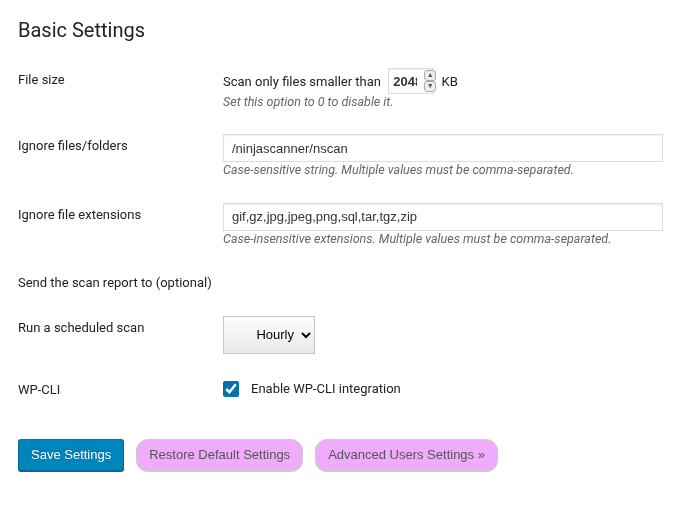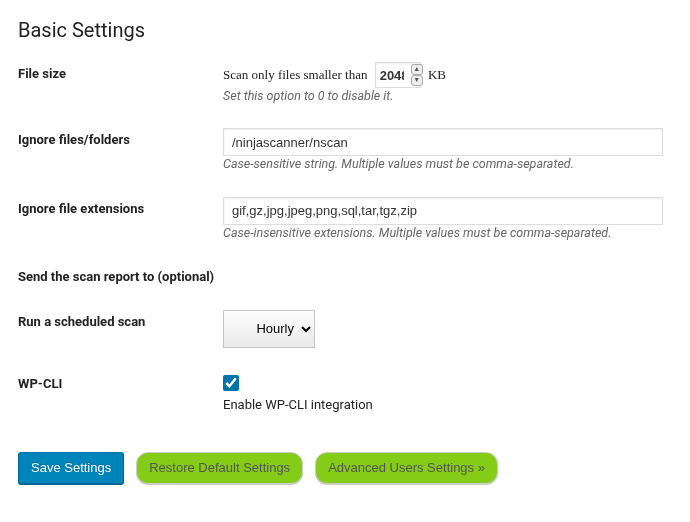--- a/index.html
+++ b/index.html
@@ -8,35 +8,35 @@
       background: #fff;
       color: #222;
       font-size: 13px;
       padding: 18px 18px 18px 18px;
       width: 690px;
     }
     h2 {
       font-size: 20px;
       font-weight: 400;
       color: #222;
-      margin-bottom: 20px;
+      margin-bottom: 26px;
     }
     .form-table { width: 100%; }
     .form-row { display: flex; align-items: flex-start; margin-bottom: 24px; }
     .form-label {
       width: 205px;
       flex-shrink: 0;
-      font-weight: 700;
+      font-weight: 400;
       color: #222;
       font-size: 13px;
       padding-top: 4px;
       line-height: 1.3;
     }
     .form-field { flex: 1; max-width: 440px; }
-    .inline-text { display: inline; vertical-align: middle; font-family: Liberation Serif, serif; }
+    .inline-text { display: inline; vertical-align: middle; }
     input[type="text"], input[type="email"] {
       width: 100%;
       padding: 5px 8px;
       border: 1px solid #ddd;
       border-radius: 0;
       font-size: 13px;
       color: #333;
       height: 28px;
       box-shadow: inset 0 1px 2px rgba(0,0,0,0.07);
     }
@@ -83,21 +83,21 @@
     }
     select {
       padding: 2px 4px;
       border: 1px solid #c5c5c5;
       background: linear-gradient(#fdfdfd, #e9e9e9);
       font-size: 13px;
       height: 38px;
       min-width: 92px;
       text-align: right;
     }
-    .checkbox-wrap { display: flex; gap: 6px; padding-top: 3px; flex-direction: column; }
+    .checkbox-wrap { display: flex; align-items: center; gap: 12px; padding-top: 3px; }
     input[type="checkbox"] {
       width: 16px;
       height: 16px;
       accent-color: #0073aa;
     }
     .buttons-row { display: flex; gap: 12px; margin-top: 40px; }
     .btn {
       padding: 6px 12px;
       border-radius: 3px;
       font-size: 13px;
@@ -106,21 +106,21 @@
       line-height: 1.4;
     }
     .btn-primary {
       background: #0085ba;
       border-color: #0073aa #006799 #006799;
       color: #fff;
       box-shadow: 0 1px 0 #006799;
       text-shadow: 0 -1px 1px #006799;
     }
     .btn-secondary {
-      background: #84cc16;
+      background: #f0abfc;
       border-color: #ccc;
       color: #555;
       box-shadow: 0 1px 0 #ccc;
       border-radius: 12px;
     }
   </style>
 </head>
 <body>
 
 <h2>Basic Settings</h2>

